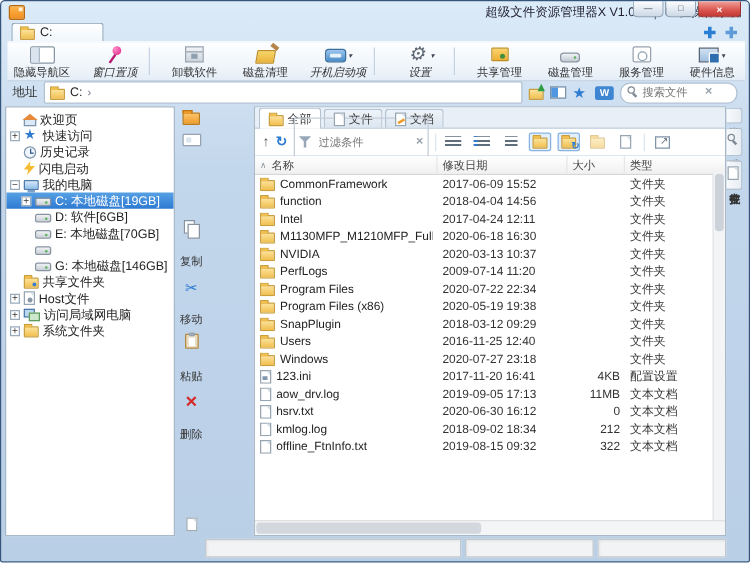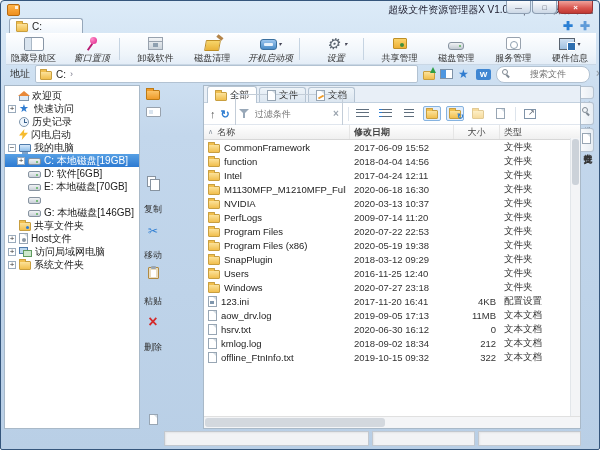--- a/index.html
+++ b/index.html
@@ -29,21 +29,21 @@
   .tb-ico{height:17px;display:flex;align-items:center;justify-content:center;position:relative;}
   .tb-arrow{font-size:6px;color:#445;margin-left:2px;}
   .tb-arrow:empty{display:none;}
   .tb-label{font-size:9px;color:#333;white-space:nowrap;line-height:1;margin-top:2px;}
 
   
   .addressbar{position:absolute;top:63px;left:3px;right:3px;height:20px;display:flex;align-items:center;gap:5px;padding:0 6px;font-size:10px;color:#333;}
   .addr-box{flex:1;height:16px;background:#fff;border:1px solid #b2c2d2;border-radius:2px;display:flex;align-items:center;gap:4px;padding:0 4px;font-size:10px;color:#222;}
   .crumb-sep{color:#778;font-size:9px;}
   .addr-actions{display:flex;gap:5px;align-items:center;}
-  .searchbox{width:82px;height:15px;background:#fff;border:1px solid #b2c2d2;border-radius:8px;display:flex;align-items:center;gap:16px;padding:0 5px;}
+  .searchbox{width:82px;height:15px;background:#fff;border:1px solid #b2c2d2;border-radius:8px;display:flex;align-items:center;gap:0;padding:0 5px;}
   .searchbox input{border:none;outline:none;width:48px;font-size:9px;color:#555;background:transparent;font-family:"Liberation Sans",sans-serif;}
   .clear{color:#9aa4ae;font-size:10px;line-height:10px;font-weight:bold;}
 
   
   .main{position:absolute;top:84px;left:3px;right:3px;bottom:20px;display:flex;}
   .sidebar{width:136px;box-sizing:border-box;background:#fff;border:1px solid #a9b9c8;padding-top:3px;overflow:hidden;flex:none;}
   .tree-item{height:13px;display:flex;align-items:center;font-size:10px;color:#222;padding-left:3px;white-space:nowrap;cursor:default;}
   .tree-item[data-level="2"]{padding-left:12px;}
   .tree-item[data-state="selected"]{background:linear-gradient(#57a0e4,#2d7ad2);color:#fff;}
   .expand{width:8px;height:8px;box-sizing:border-box;border:1px solid #9aabbc;background:#fff;font-size:8px;line-height:6px;text-align:center;color:#333;margin-right:3px;flex:none;}
@@ -66,22 +66,22 @@
   .glyphbtn.blue{color:#2d7dd2;font-weight:bold;}
   .filterbox{width:100px;height:14px;border:1px solid #c3cdd8;display:flex;align-items:center;gap:3px;padding:12px 3px;}
   .filterbox input{border:none;outline:none;flex:1;min-width:0;font-size:9px;color:#666;background:transparent;font-family:"Liberation Sans",sans-serif;}
   .ftsep{width:1px;height:14px;background:#dde4ec;}
   .ftb-btn{width:18px;height:15px;box-sizing:border-box;display:flex;align-items:center;justify-content:center;border:1px solid transparent;border-radius:2px;}
   .ftb-btn[data-state="pressed"]{border-color:#86b3e0;background:#e2eefb;}
 
   .lheader{height:14px;display:flex;align-items:center;background:linear-gradient(#ffffff,#f0f0f0);border-bottom:1px solid #d7d7d7;font-size:9px;color:#444;flex:none;}
   .hc{box-sizing:border-box;height:100%;display:flex;align-items:center;padding:0 4px;border-right:1px solid #e6e6e6;}
   .hc-name{width:146px;gap:4px;}
-  .hc-date{width:104px;font-weight:bold;}
-  .hc-size{width:46px;justify-content:center;}
+  .hc-date{width:104px;}
+  .hc-size{width:46px;justify-content:flex-start;}
   .hc-type{flex:1;border-right:none;}
   .sortmark{color:#8a949e;font-size:7px;}
 
   .rows{flex:1;overflow:hidden;}
   .frow{height:14px;display:flex;align-items:center;font-size:9.5px;color:#222;white-space:nowrap;}
   .fc{box-sizing:border-box;padding:0 4px;overflow:hidden;}
   .fc-name{width:146px;display:flex;gap:4px;padding-left:4px;}
   .fc-date{width:104px;color:#333;}
   .fc-size{width:46px;text-align:right;color:#333;}
   .fc-type{flex:1;color:#333;}
@@ -578,21 +578,21 @@
             <span class="fc fc-date">2009-07-14 11:20</span>
             <span class="fc fc-size"></span>
             <span class="fc fc-type">文件夹</span>
           </div>
 
           <div class="frow">
             <span class="fc fc-name">
               <span class="ic" data-icon="folder"></span>
               <span class="fname">Program Files</span>
             </span>
-            <span class="fc fc-date">2020-07-22 22:53</span>
+            <span class="fc fc-date">2020-07-22 22:34</span>
             <span class="fc fc-size"></span>
             <span class="fc fc-type">文件夹</span>
           </div>
 
           <div class="frow">
             <span class="fc fc-name">
               <span class="ic" data-icon="folder"></span>
               <span class="fname">Program Files (x86)</span>
             </span>
             <span class="fc fc-date">2020-05-19 19:38</span>
@@ -668,21 +668,21 @@
             <span class="fc fc-date">2018-09-02 18:34</span>
             <span class="fc fc-size">212</span>
             <span class="fc fc-type">文本文档</span>
           </div>
 
           <div class="frow">
             <span class="fc fc-name">
               <span class="ic" data-icon="file"></span>
               <span class="fname">offline_FtnInfo.txt</span>
             </span>
-            <span class="fc fc-date">2019-10-15 09:32</span>
+            <span class="fc fc-date">2019-08-15 09:32</span>
             <span class="fc fc-size">322</span>
             <span class="fc fc-type">文本文档</span>
           </div>
 
       </div>
 
       <div class="hscroll">
           <div class="hthumb"></div>
         </div>
       <div class="vscroll">

